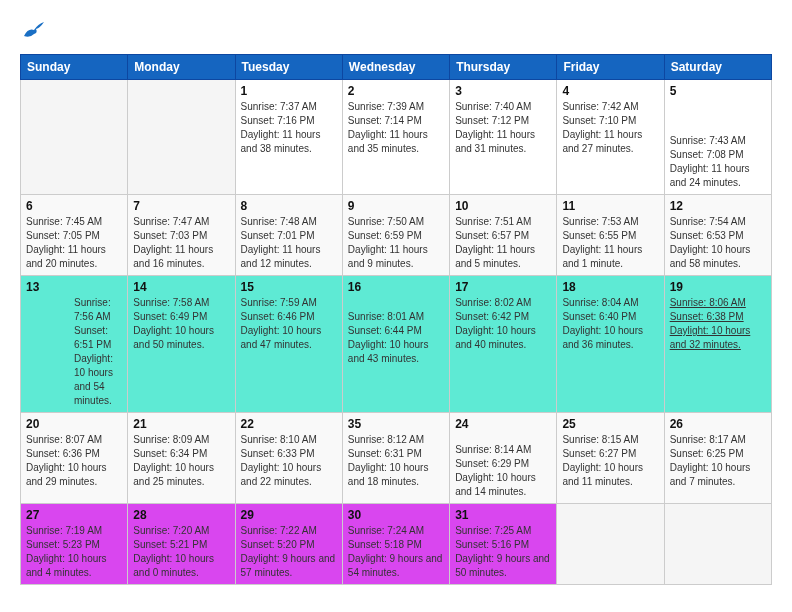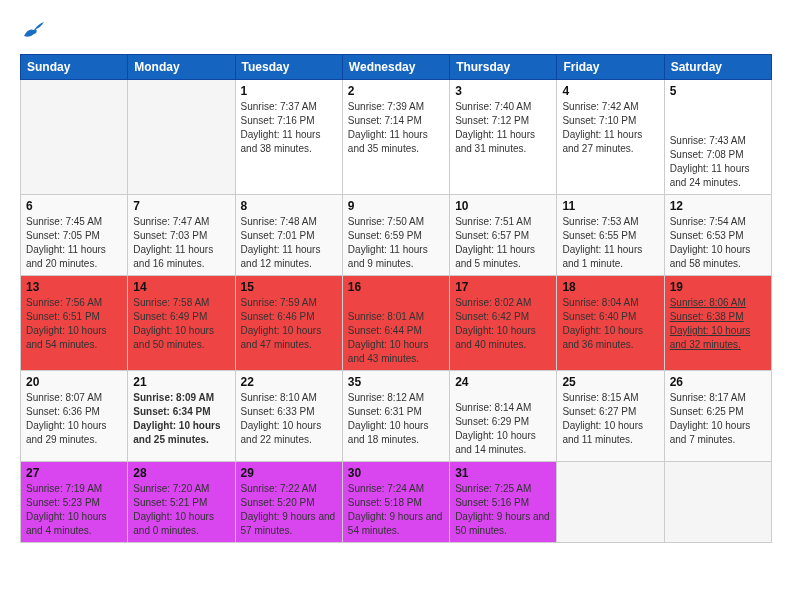--- a/index.html
+++ b/index.html
@@ -64,21 +64,21 @@
       font-size: 10px;
       color: #333;
       line-height: 1.4;
     }
     .empty-cell {
       background: #f5f5f5 !important;
     }
     
     .row-1 td { background: #fff; }
     .row-2 td { background: #eeeeee; }
-    .row-3 td { background: #ef4444; }
+    .row-3 td { background: #5eead4; }
     .row-4 td { background: #eeeeee; }
     .row-5 td { background: #d946ef; }
     .logo-wrapper {
       display: flex;
       align-items: center;
     }
     .logo-text-general {
       font-size: 20px;
       font-weight: bold;
       color: #444;
@@ -200,21 +200,21 @@
         <td>
           <div class="day-number">12</div>
           <div class="day-info" style="white-space: pre-line;">Sunrise: 7:54 AM
 Sunset: 6:53 PM
 Daylight: 10 hours and 58 minutes.</div>
         </td>
       </tr>
       <tr class="row-3">
         <td>
           <div class="day-number">13</div>
-          <div class="day-info" style="white-space: pre-line;">Sunrise: 7:56 AM
+          <div class="day-info" style="white-space: pre-line; margin-left: 48px;">Sunrise: 7:56 AM
 Sunset: 6:51 PM
 Daylight: 10 hours and 54 minutes.</div>
         </td>
         <td>
           <div class="day-number">14</div>
           <div class="day-info" style="white-space: pre-line;">Sunrise: 7:58 AM
 Sunset: 6:49 PM
 Daylight: 10 hours and 50 minutes.</div>
         </td>
         <td>
@@ -250,21 +250,21 @@
       </tr>
       <tr class="row-4">
         <td>
           <div class="day-number">20</div>
           <div class="day-info" style="white-space: pre-line;">Sunrise: 8:07 AM
 Sunset: 6:36 PM
 Daylight: 10 hours and 29 minutes.</div>
         </td>
         <td>
           <div class="day-number">21</div>
-          <div class="day-info" style="white-space: pre-line; font-weight: bold;">Sunrise: 8:09 AM
+          <div class="day-info" style="white-space: pre-line;">Sunrise: 8:09 AM
 Sunset: 6:34 PM
 Daylight: 10 hours and 25 minutes.</div>
         </td>
         <td>
           <div class="day-number">22</div>
           <div class="day-info" style="white-space: pre-line;">Sunrise: 8:10 AM
 Sunset: 6:33 PM
 Daylight: 10 hours and 22 minutes.</div>
         </td>
         <td>

